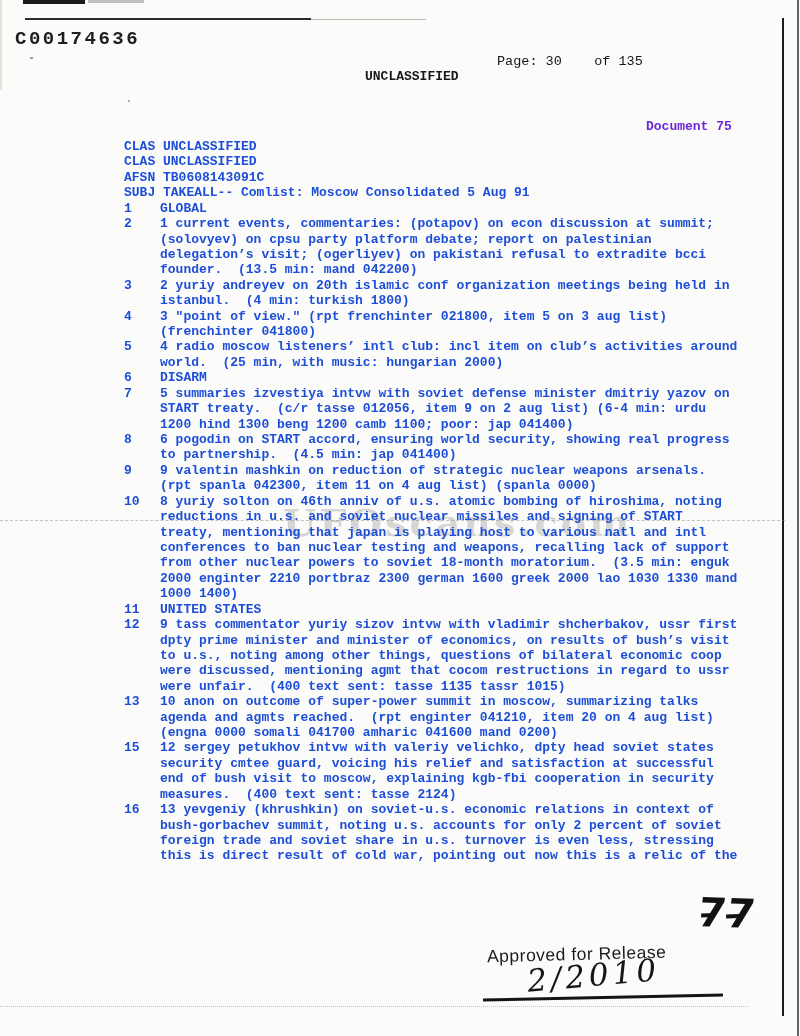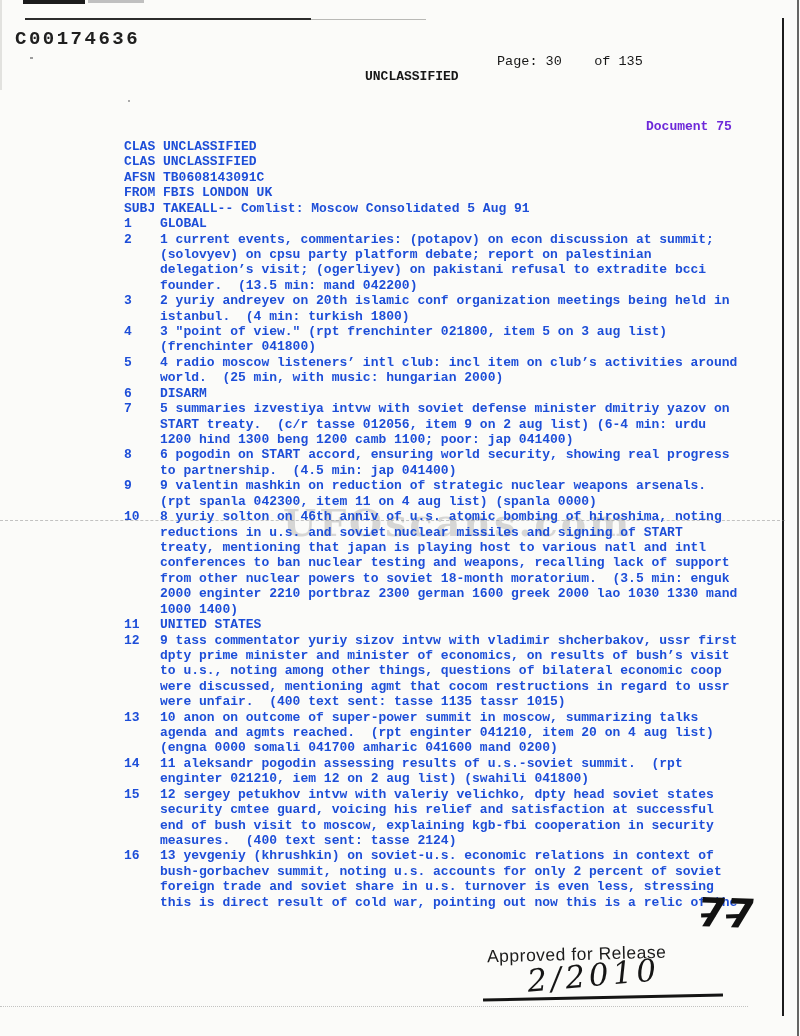--- a/index.html
+++ b/index.html
@@ -113,21 +113,20 @@
   <div class="doc-id">C00174636</div>
   <div class="page-indicator">Page: 30    of 135</div>
   <div class="classification-top">UNCLASSIFIED</div>
   <div class="doc-label">Document 75</div>
 
   <div class="body-block">
     <div id="header-lines">
         <div class="header-line">CLAS UNCLASSIFIED</div>
         <div class="header-line">CLAS UNCLASSIFIED</div>
         <div class="header-line">AFSN TB0608143091C</div>
-        <div class="header-line">FROM FBIS LONDON UK</div>
         <div class="header-line">SUBJ TAKEALL-- Comlist: Moscow Consolidated 5 Aug 91</div>
       </div>
     <div id="item-list">
         <div class="item-row">
           <div class="item-num">1</div>
           <div class="item-text">GLOBAL</div>
         </div>
         <div class="item-row">
           <div class="item-num">2</div>
           <div class="item-text">1 current events, commentaries: (potapov) on econ discussion at summit; (solovyev) on cpsu party platform debate; report on palestinian delegation’s visit; (ogerliyev) on pakistani refusal to extradite bcci founder.  (13.5 min: mand 042200)</div>
@@ -168,24 +167,20 @@
           <div class="item-num">11</div>
           <div class="item-text">UNITED STATES</div>
         </div>
         <div class="item-row">
           <div class="item-num">12</div>
           <div class="item-text">9 tass commentator yuriy sizov intvw with vladimir shcherbakov, ussr first dpty prime minister and minister of economics, on results of bush’s visit to u.s., noting among other things, questions of bilateral economic coop were discussed, mentioning agmt that cocom restructions in regard to ussr were unfair.  (400 text sent: tasse 1135 tassr 1015)</div>
         </div>
         <div class="item-row">
           <div class="item-num">13</div>
           <div class="item-text">10 anon on outcome of super-power summit in moscow, summarizing talks agenda and agmts reached.  (rpt enginter 041210, item 20 on 4 aug list) (engna 0000 somali 041700 amharic 041600 mand 0200)</div>
-        </div>
-        <div class="item-row">
-          <div class="item-num">14</div>
-          <div class="item-text">11 aleksandr pogodin assessing results of u.s.-soviet summit.  (rpt enginter 021210, iem 12 on 2 aug list) (swahili 041800)</div>
         </div>
         <div class="item-row">
           <div class="item-num">15</div>
           <div class="item-text">12 sergey petukhov intvw with valeriy velichko, dpty head soviet states security cmtee guard, voicing his relief and satisfaction at successful end of bush visit to moscow, explaining kgb-fbi cooperation in security measures.  (400 text sent: tasse 2124)</div>
         </div>
         <div class="item-row">
           <div class="item-num">16</div>
           <div class="item-text">13 yevgeniy (khrushkin) on soviet-u.s. economic relations in context of bush-gorbachev summit, noting u.s. accounts for only 2 percent of soviet foreign trade and soviet share in u.s. turnover is even less, stressing this is direct result of cold war, pointing out now this is a relic of the</div>
         </div>
       </div>

